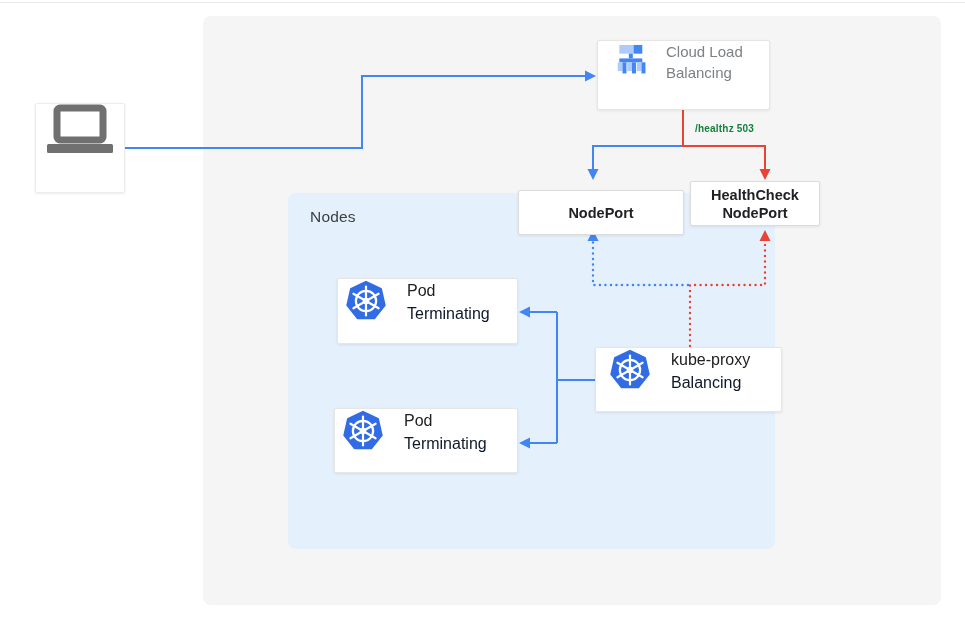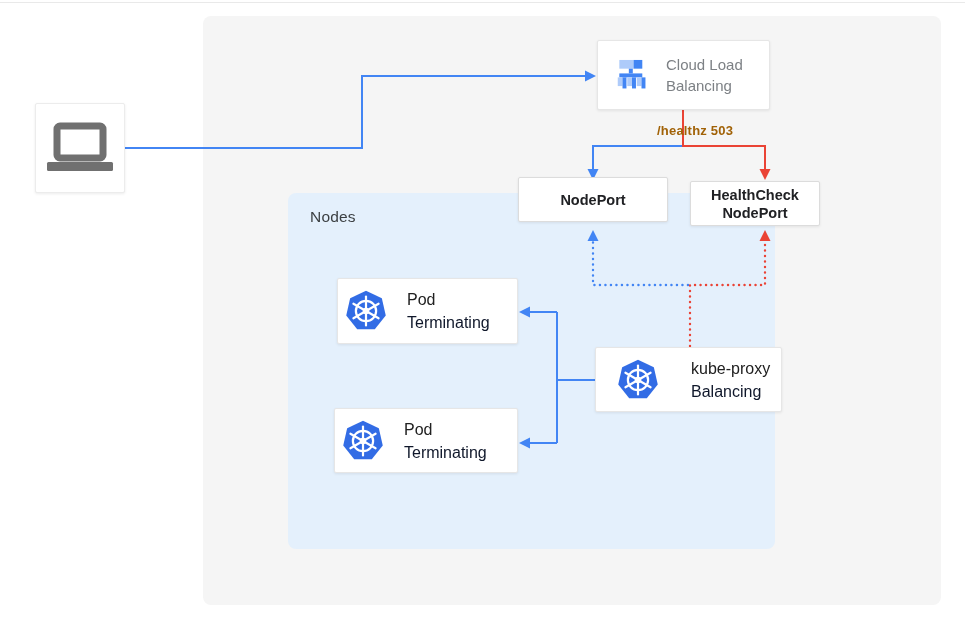--- a/index.html
+++ b/index.html
@@ -16,48 +16,48 @@
 
   .nodes-panel { position: absolute; left: 288px; top: 193px; width: 487px; height: 356px;
                  background: #e4f0fc; border-radius: 8px; z-index: 2; }
   .nodes-label { position: absolute; left: 22px; top: 15px; font-size: 15.5px;
                  color: #3c4043; letter-spacing: .2px; }
 
   svg.connectors { position: absolute; left: 0; top: 0; z-index: 5; }
 
   .node-box { position: absolute; background: #ffffff; border: 1px solid #e6e6e6;
               border-radius: 2px; box-shadow: 0 1px 3px rgba(0,0,0,0.08);
-              z-index: 10; display: flex; align-items: center; }
+              z-index: 10; display: flex; }
 
   .client-box { left: 35px; top: 103px; width: 90px; height: 90px;
                 justify-content: center; border-color: #ececec; }
 
   .clb-box { left: 597px; top: 40px; width: 173px; height: 70px; padding-left: 15px; }
   .clb-box .icon { width: 38px; height: 38px; flex: none; }
   .clb-title { margin-left: 15px; font-size: 15px; line-height: 21px; color: #7d8185;
                width: 92px; }
 
   .port-box { display: flex; align-items: center; justify-content: center;
               text-align: center; border-color: #dcdcdc; }
-  .nodeport-box { left: 518px; top: 177px; width: 150px; height: 45px; }
+  .nodeport-box { left: 518px; top: 190px; width: 166px; height: 45px; }
   .healthcheck-box { left: 690px; top: 181px; width: 130px; height: 45px; }
   .port-label { font-size: 14.5px; font-weight: bold; color: #202124; line-height: 18px;
                 width: 120px; }
 
   .entity-box { padding-left: 6px; }
   .pod1-box { left: 337px; top: 278px; width: 181px; height: 66px; }
   .pod2-box { left: 334px; top: 408px; width: 184px; height: 65px; }
-  .kubeproxy-box { left: 595px; top: 347px; width: 187px; height: 65px; padding-left: 20px; gap: 12px; }
+  .kubeproxy-box { left: 595px; top: 347px; width: 187px; height: 65px; padding-left: 12px; }
   .entity-box .icon { width: 44px; height: 44px; flex: none; }
   .entity-text { margin-left: 19px; }
   .entity-title { font-size: 16px; color: #212121; line-height: 24px; }
   .entity-subtitle { font-size: 16px; color: #0f172a; line-height: 22px; }
 
-  .healthz-label { position: absolute; left: 657px; top: 123px; font-size: 13px;
-                   font-weight: bold; color: #a16207; z-index: 6; letter-spacing: .2px; }
+  .healthz-label { position: absolute; left: 695px; top: 123px; font-size: 10px;
+                   font-weight: bold; color: #15803d; z-index: 6; letter-spacing: .2px; }
 
   .laptop-svg { width: 72px; height: 52px; }
 </style>
 </head>
 <body>
 
 <svg width="0" height="0" style="position:absolute" aria-hidden="true">
   <defs>
     <symbol id="k8s-logo" viewBox="0 0 100 100">
       <polygon points="50,4 86,21.3 94.9,60.2 70,91.5 30,91.5 5.1,60.2 14,21.3" fill="#326ce5"></polygon>

